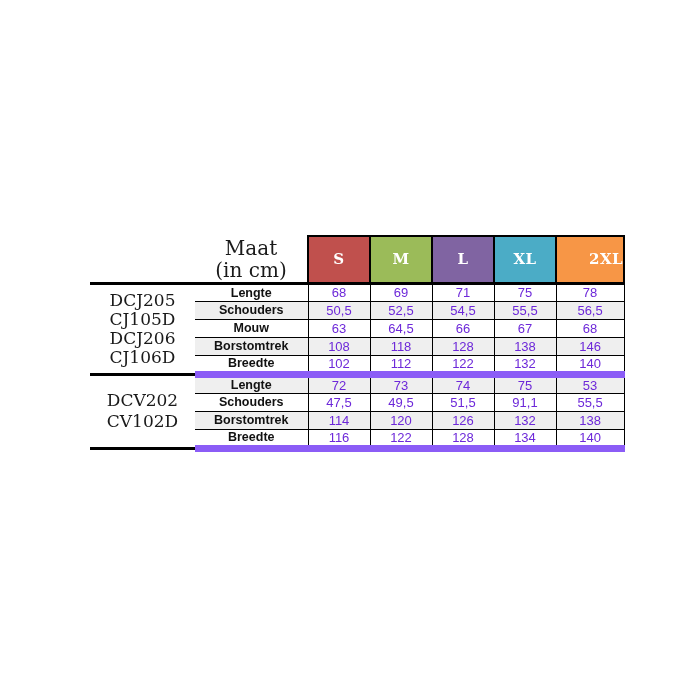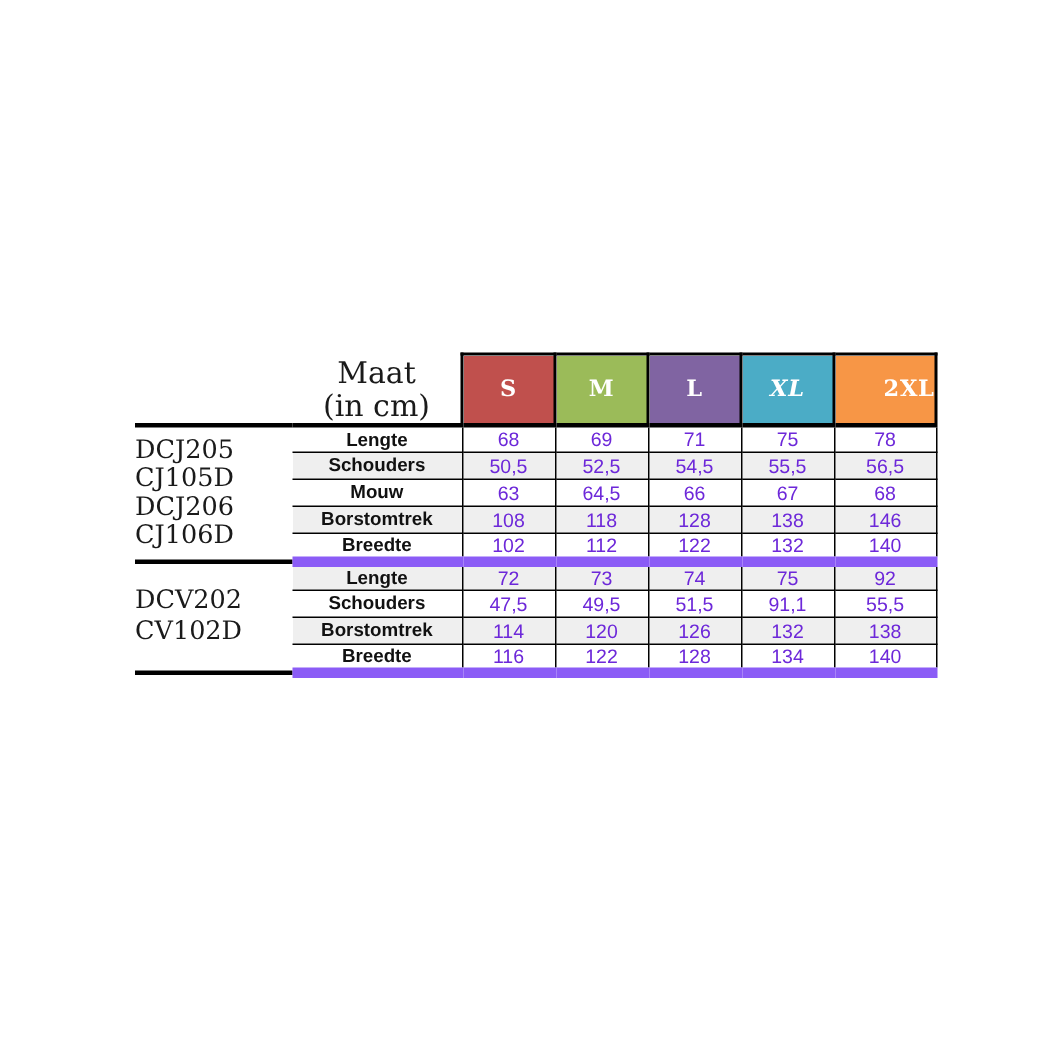--- a/index.html
+++ b/index.html
@@ -50,21 +50,21 @@
     font-weight: bold;
     font-size: 15px;
     color: #ffffff;
     letter-spacing: 0.5px;
   }
 
   .product-cell {
     border: none;
     border-bottom: 3px solid #000;
     background: #fff;
-    text-align: left;
+    text-align: center;
     vertical-align: middle;
     font-family: "DejaVu Serif", serif;
     font-size: 17px;
     color: #1a1a1a;
   }
   .product-code.g0 { line-height: 19px; }
   .product-code.g1 { line-height: 21px; }
 
   .label-cell {
     border: 1.5px solid #000;
@@ -104,21 +104,21 @@
     <tr id="header-row">
       <td class="corner-cell"></td>
       <th class="maat-cell">
         <div class="maat-line">Maat</div>
         <div class="maat-line">(in cm)</div>
       </th>
 
     <th class="size-cell" style="background: rgb(192, 80, 77);">S</th>
         <th class="size-cell" style="background: rgb(155, 187, 89);">M</th>
         <th class="size-cell" style="background: rgb(128, 100, 162);">L</th>
-        <th class="size-cell" style="background: rgb(75, 172, 198); font-style: italic;">XL</th>
+        <th class="size-cell" style="background: rgb(75, 172, 198);">XL</th>
         <th class="size-cell" style="background: rgb(247, 150, 70); padding-left: 32px;">2XL</th>
       </tr>
   </thead>
   <tbody id="table-body">
 
   <tr>
         <td class="product-cell" rowspan="5">
           <div class="product-code g0">DCJ205</div>
           <div class="product-code g0">CJ105D</div>
           <div class="product-code g0">DCJ206</div>
@@ -166,21 +166,21 @@
       <tr>
         <td class="product-cell" rowspan="4">
           <div class="product-code g1">DCV202</div>
           <div class="product-code g1">CV102D</div>
         </td>
         <td class="label-cell shaded">Lengte</td>
         <td class="value-cell shaded">72</td>
         <td class="value-cell shaded">73</td>
         <td class="value-cell shaded">74</td>
         <td class="value-cell shaded">75</td>
-        <td class="value-cell shaded">92</td>
+        <td class="value-cell shaded">53</td>
       </tr>
       <tr>
         <td class="label-cell">Schouders</td>
         <td class="value-cell">47,5</td>
         <td class="value-cell">49,5</td>
         <td class="value-cell">51,5</td>
         <td class="value-cell">91,1</td>
         <td class="value-cell">55,5</td>
       </tr>
       <tr>

